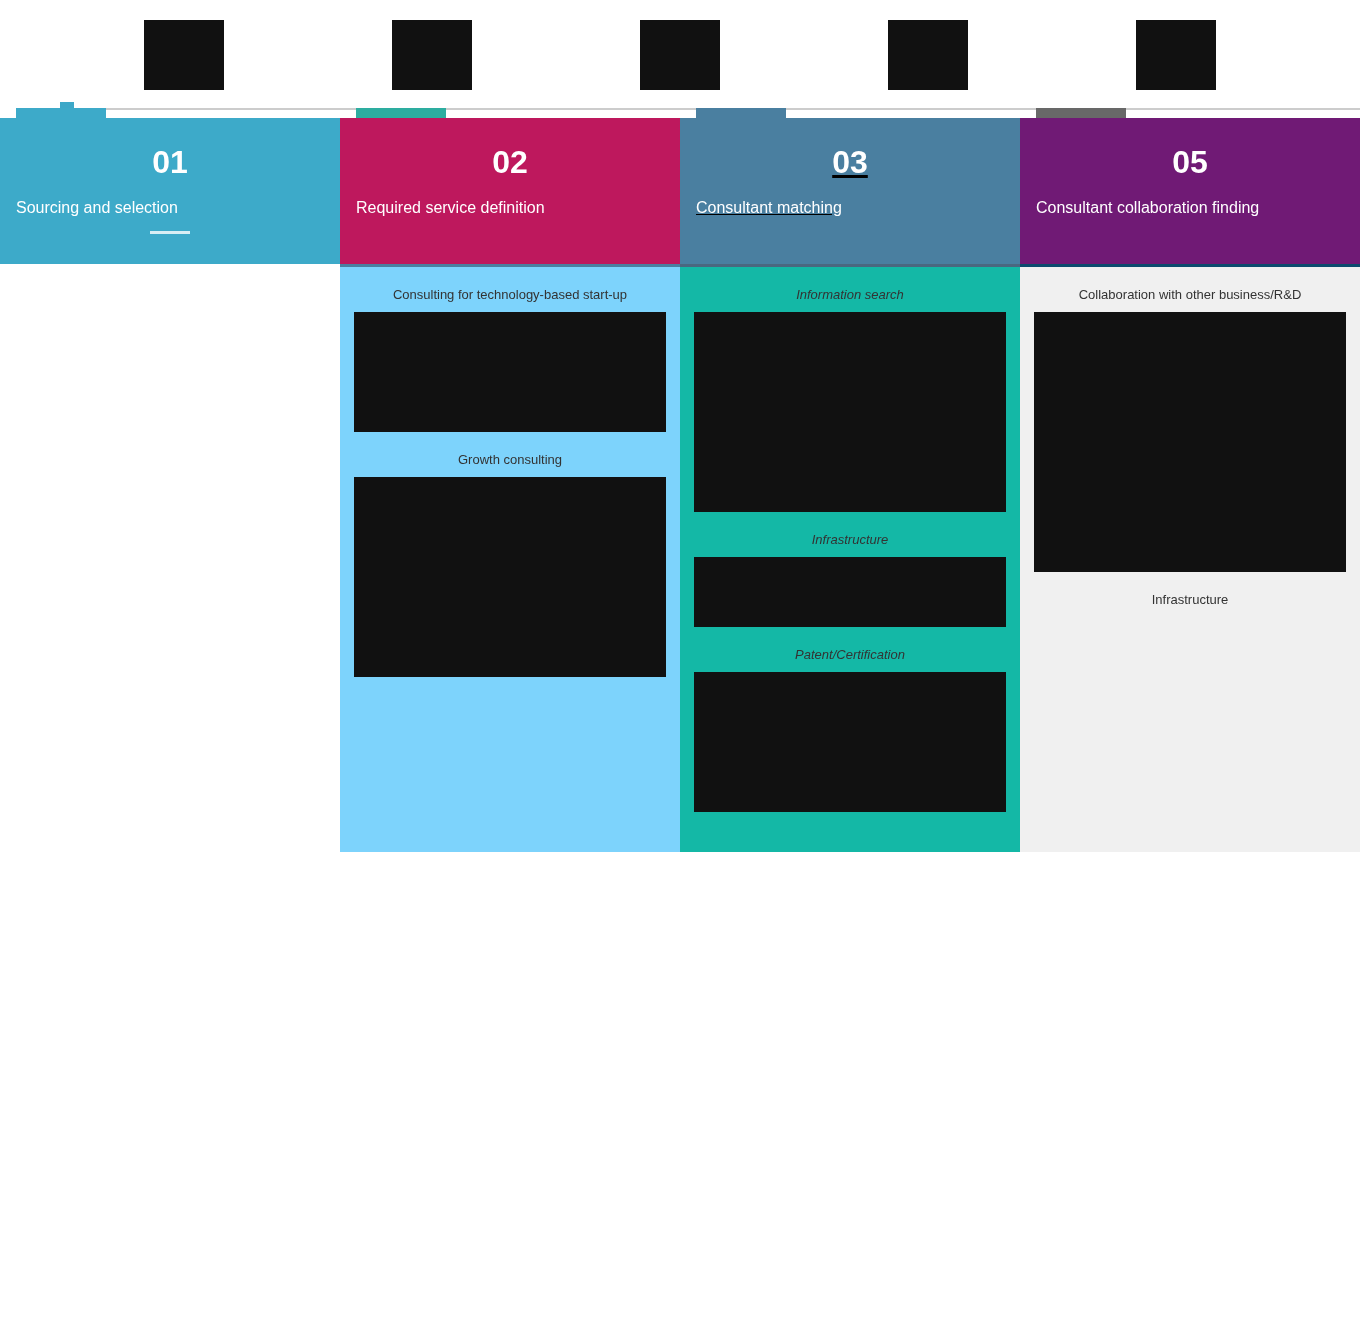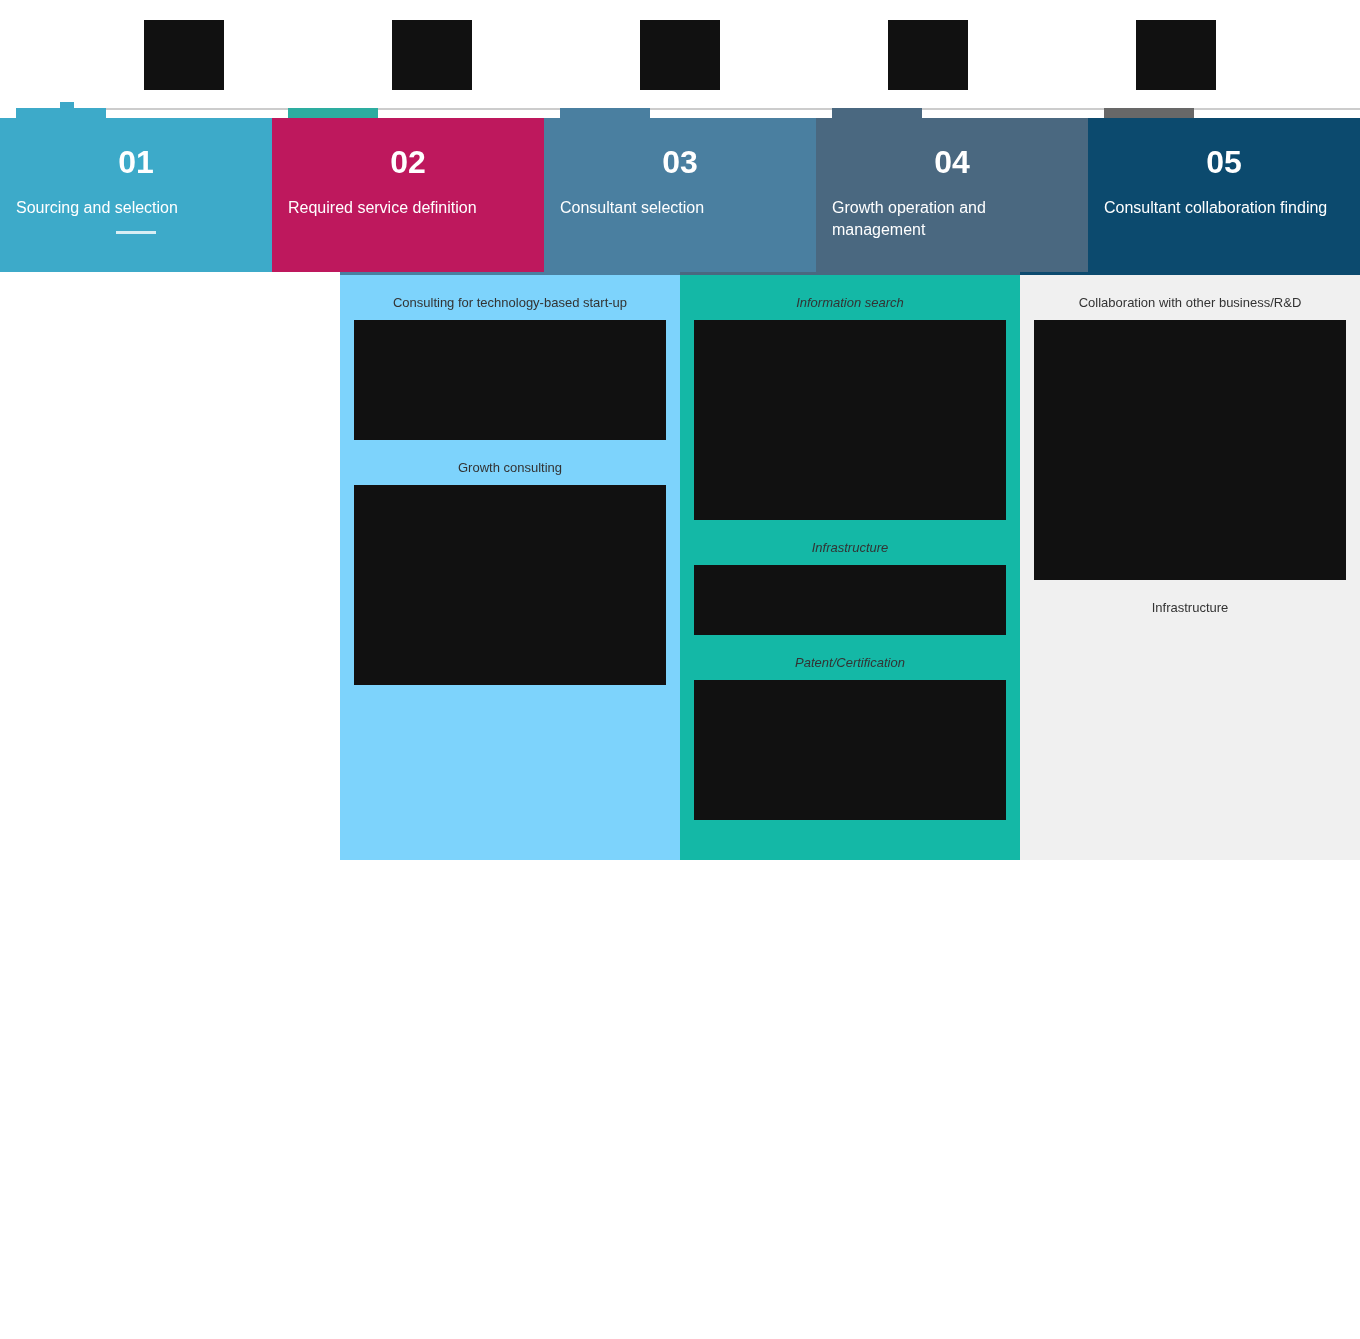--- a/index.html
+++ b/index.html
@@ -85,23 +85,23 @@
     .step-underline {
       width: 40px;
       height: 3px;
       background: #fff;
       margin: 12px auto 0 auto;
       opacity: 0.8;
     }
 
     .step-1 { background: #3daac9; }
     .step-2 { background: #be185d; }
-    .step-3 { background: #4a7fa0; }
+    .step-3 { background: #4a7fa0; text-decoration: underline; }
     .step-4 { background: #4a6880; }
-    .step-5 { background: #0c4a6e; }
+    .step-5 { background: #701a75; }
 
     .step-tab-1 { background: #3daac9; }
     .step-tab-2 { background: #2dada0; }
     .step-tab-3 { background: #4a7fa0; }
     .step-tab-4 { background: #4a6880; }
     .step-tab-5 { background: #686868; }
 
     
     .content-area {
       display: flex;
@@ -206,31 +206,24 @@
     <div class="step-header-center">
       <div class="step-number">02</div>
       <div class="step-title">Required service definition</div>
     </div>
   </div>
 
   <div class="step step-3">
     <div class="step-tab step-tab-3"></div>
     <div class="step-header-center">
       <div class="step-number">03</div>
-      <div class="step-title">Consultant selection</div>
-    </div>
-  </div>
-
-  <div class="step step-4">
-    <div class="step-tab step-tab-4"></div>
-    <div class="step-header-center">
-      <div class="step-number">04</div>
-      <div class="step-title">Growth operation and management</div>
-    </div>
-  </div>
+      <div class="step-title">Consultant matching</div>
+    </div>
+  </div>
+
 
   <div class="step step-5">
     <div class="step-tab step-tab-5"></div>
     <div class="step-header-center">
       <div class="step-number">05</div>
       <div class="step-title">Consultant collaboration finding</div>
     </div>
   </div>
 
 </div>

